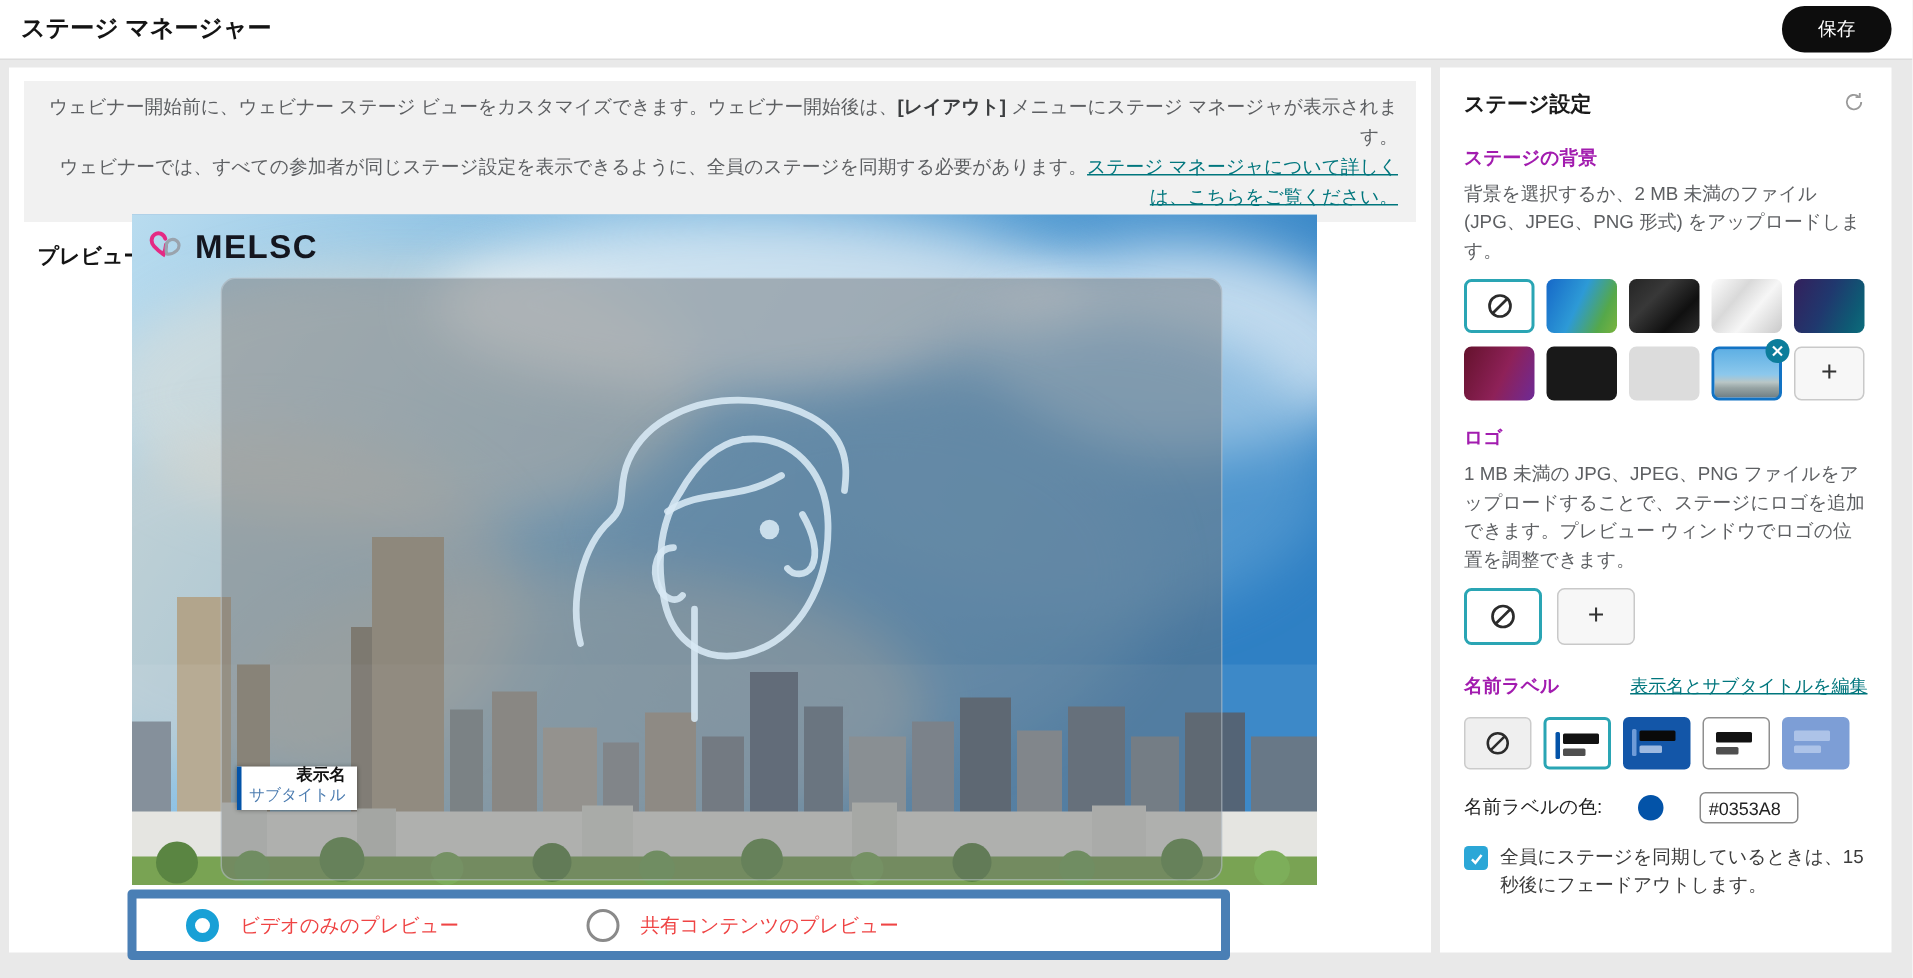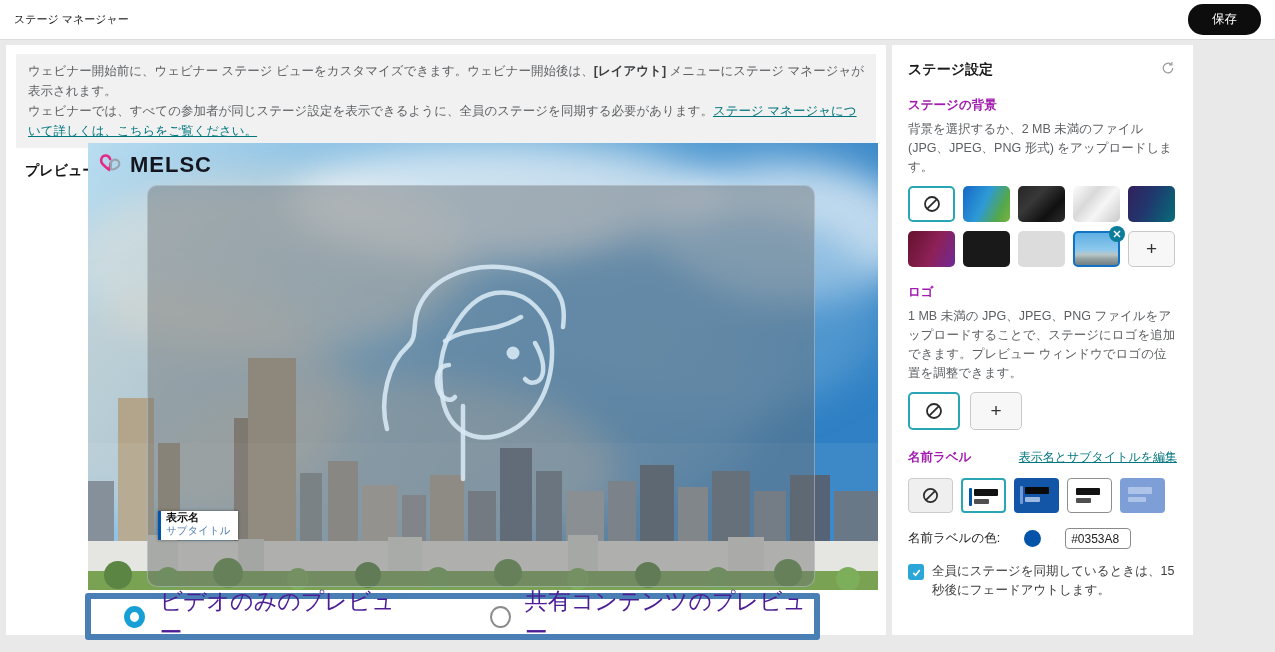--- a/index.html
+++ b/index.html
@@ -9,29 +9,29 @@
     font-family:"Liberation Sans","DejaVu Sans",sans-serif;
     color:#1a1a1a;
     overflow:hidden;
   }
   
   .app-header {
     height:40px; background:#fff; border-bottom:1px solid #dcdcdc;
     display:flex; align-items:center; justify-content:space-between;
     padding:0 14px;
   }
-  .app-title { font-size:11px; font-weight:normal; color:#141414; }
+  .app-title { font-size:16px; font-weight:bold; color:#141414; }
   .save-btn {
     background:#0d0d0d; color:#fff; border:none; border-radius:15px;
     padding:7px 24px; font-size:12.5px; cursor:pointer;
     font-family:inherit;
   }
   
   .content { display:flex; gap:6px; padding:5px 6px; height:600px; }
-  .left-card { width:880px; background:#fff; position:relative; }
+  .left-card { width:948px; background:#fff; position:relative;text-align:right; }
   .sidebar { width:301px; background:#fff; padding:14px 16px; }
 
   
   .banner {
     margin:9px 10px 0 10px; background:#f1f1f1; padding:7px 12px;
     font-size:12.5px; line-height:1.6; color:#5d5f62;
   }
   .banner b { color:#3c3e40; }
   .banner a { color:#00767d; text-decoration:underline; cursor:pointer; }
 
@@ -75,21 +75,21 @@
     position:absolute; left:79px; top:548px; width:735px; height:47px;
     border:6px solid #4a7fb5; border-radius:3px; background:#fff;
     display:flex; align-items:center; z-index:3;
   }
   .radio-opt { display:flex; align-items:center; gap:14px; cursor:pointer; }
   .radio-opt.first { margin-left:33px; }
   .radio-opt.second { margin-left:85px; }
   .radio-circ { width:22px; height:22px; border-radius:50%; background:#fff; }
   .radio-circ.on  { border:6px solid #18a0d6; }
   .radio-circ.off { border:2px solid #8a8a8a; }
-  .radio-lbl { font-size:23px; color:#4c1d95; font-weight:500; }
+  .radio-lbl { font-size:13px; color:#ef4444; font-weight:500; }
 
   
   .sb-title-row { display:flex; justify-content:space-between; align-items:center; }
   .sb-title { font-size:14px; font-weight:bold; }
   .refresh-btn { background:none; border:none; cursor:pointer; padding:2px; }
   .sb-h { font-size:12.5px; font-weight:bold; margin-top:17px; margin-bottom:6px; color:#a21caf; }
   .sb-desc { font-size:12.5px; color:#5d5f62; line-height:1.5; }
   .thumb-grid { margin-top:10px; display:flex; flex-wrap:wrap; gap:9px 8px; width:270px; }
   .thumb {
     width:47px; height:36px; border-radius:5px; cursor:pointer; position:relative;

